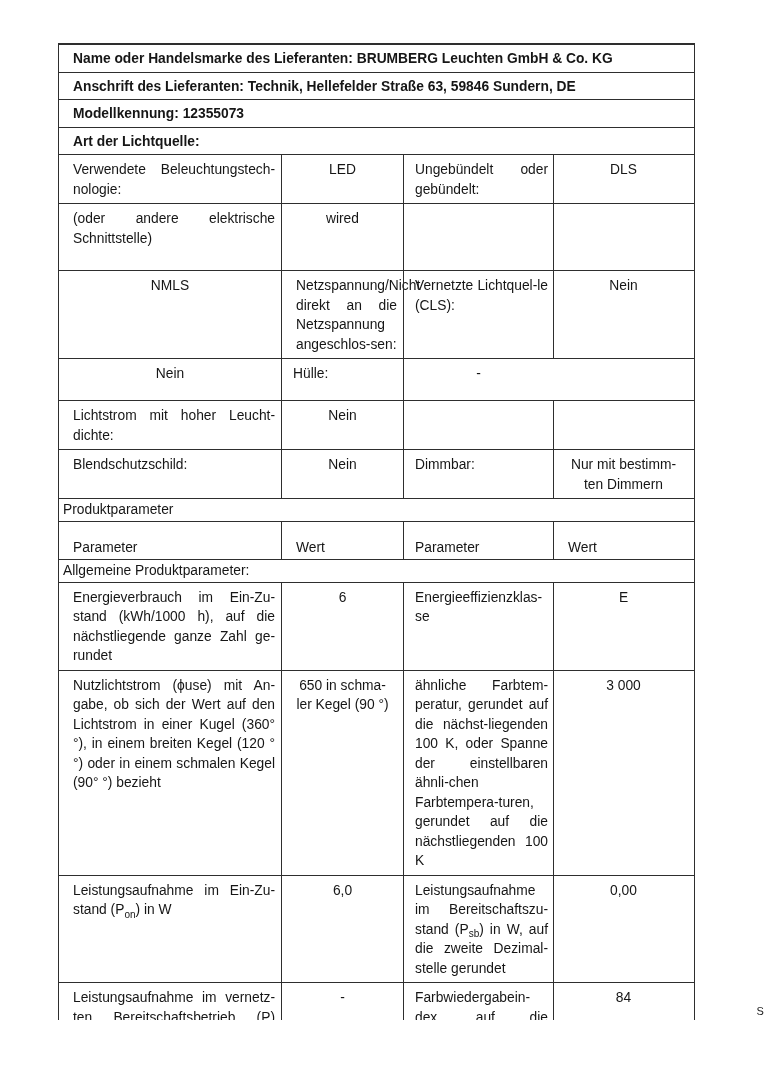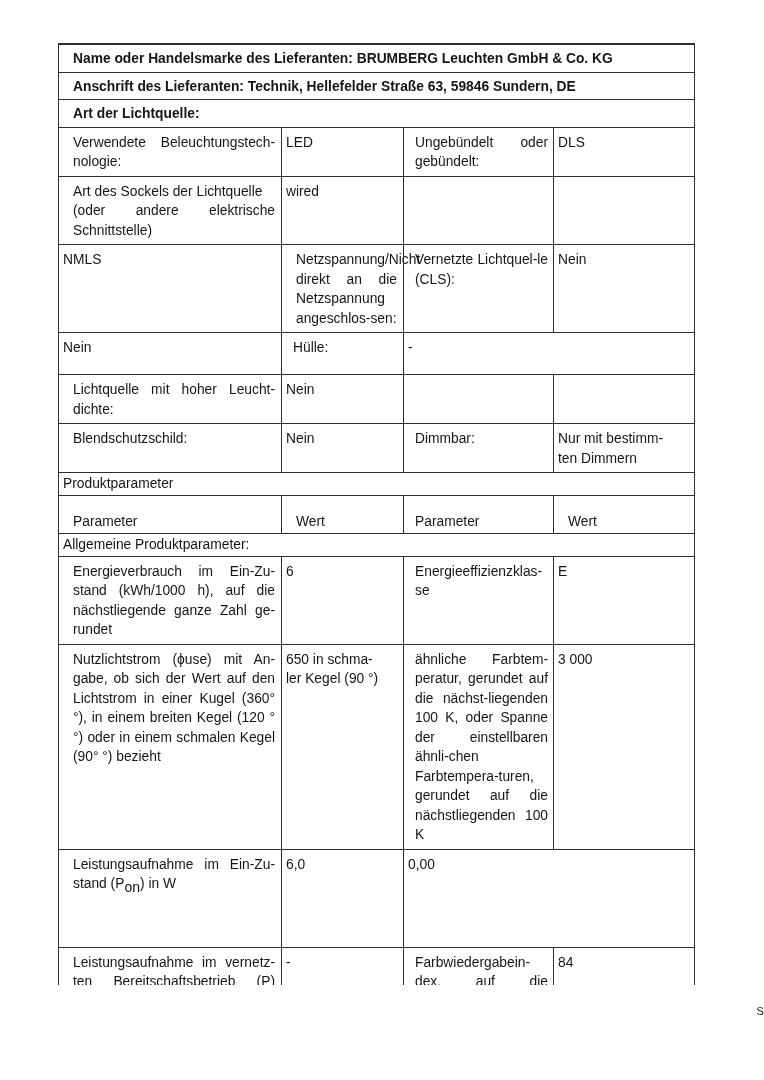--- a/index.html
+++ b/index.html
@@ -21,27 +21,27 @@
   
   .inforow { padding:4px 14px 3px 14px; min-height:27px; }
   .inforow .lab { font-weight:bold; }
   .inforow .v { font-weight:bold; }
   
   .g4 { display:grid; grid-template-columns:222px 122px 150px 140px; }
   .cell { box-sizing:border-box; padding:5px 6px 4px 14px; }
   .cell + .cell { border-left:1.5px solid #2e2e2e; }
   .lbl { text-align:justify; }
   .c3 { padding:5px 5px 4px 11px; }
-  .val { white-space:pre-line; padding:5px 4px 4px 4px; }
+  .val { text-align:center; white-space:pre-line; padding:5px 4px 4px 4px; }
   .p2nd { margin-top:0; }
   .sechead { text-align:left; font-weight:normal; padding:1px 4px; }
   .colhead .cell { padding-top:16px; padding-bottom:2px; }
   .cutrow { height:38px; overflow:hidden; }
   .cutlast { text-align-last:justify; }
-  sub { font-size:14px; line-height:0;margin-top:27px; }
+  sub { font-size:10px; line-height:0;margin-top:27px; }
   
   .mh40{min-height:40px} .mh67{min-height:67px} .mh58{min-height:58px}
   .mh42{min-height:42px} .mh41{min-height:41px} .mh38{min-height:38px}
   .mh22{min-height:22px} .mh23{min-height:23px} .mh21{min-height:21px}
   .mh77{min-height:77px} .mh183{min-height:183px} .mh98{min-height:98px}
   .footer {
     position:absolute; left:58px; top:1004px; width:748px;
     text-align:right; font-size:11px; line-height:14px; color:#222;
   }
 </style>
@@ -54,35 +54,38 @@
   <div class="block inforow">
     <span class="lab">Name oder Handelsmarke des Lieferanten:</span>
     <span class="v">BRUMBERG Leuchten GmbH &amp; Co. KG</span>
   </div>
 
   <div class="block inforow">
     <span class="lab">Anschrift des Lieferanten:</span>
     <span class="v">Technik, Hellefelder Straße 63, 59846 Sundern, DE</span>
   </div>
 
+  <div class="block inforow">
+    <span class="lab">Modellkennung:</span>
+    <span class="v">12355073</span>
+  </div>
 
   <div class="block inforow">
     <span class="lab">Art der Lichtquelle:</span>
   </div>
 
   <div class="block g4 mh40">
     <div class="cell lbl">Verwendete Beleuchtungstech-nologie:</div>
     <div class="cell val">LED</div>
     <div class="cell lbl c3">Ungebündelt oder gebündelt:</div>
     <div class="cell val">DLS</div>
   </div>
 
   <div class="block g4 mh67">
     <div class="cell lbl">
-      <div>Art des Sockels der Lichtquelle</div>
       <div class="p2nd">(oder andere elektrische Schnittstelle)</div>
     </div>
     <div class="cell val">wired</div>
     <div class="cell lbl c3"></div>
     <div class="cell val"></div>
   </div>
 
   <div class="block g4 mh58">
     <div class="cell val">NMLS</div>
     <div class="cell lbl">Netzspannung/Nicht direkt an die Netzspannung angeschlos-sen:</div>
@@ -90,21 +93,21 @@
     <div class="cell val">Nein</div>
   </div>
 
   <div class="block g4 mh42">
     <div class="cell val">Nein</div>
     <div class="cell lbl c3">Hülle:</div>
     <div class="cell val">-</div>
   </div>
 
   <div class="block g4 mh41">
-    <div class="cell lbl">Lichtquelle mit hoher Leucht-dichte:</div>
+    <div class="cell lbl">Lichtstrom mit hoher Leucht-dichte:</div>
     <div class="cell val">Nein</div>
     <div class="cell lbl c3"></div>
     <div class="cell val"></div>
   </div>
 
   <div class="block g4 mh38">
     <div class="cell lbl">Blendschutzschild:</div>
     <div class="cell val">Nein</div>
     <div class="cell lbl c3">Dimmbar:</div>
     <div class="cell val">Nur mit bestimm-
@@ -133,20 +136,21 @@
     <div class="cell lbl">Nutzlichtstrom (ϕuse) mit An-gabe, ob sich der Wert auf den Lichtstrom in einer Kugel (360° °), in einem breiten Kegel (120 °°) oder in einem schmalen Kegel (90° °) bezieht</div>
     <div class="cell val">650 in schma-
 ler Kegel (90 °)</div>
     <div class="cell lbl c3">ähnliche Farbtem-peratur, gerundet auf die nächst-liegenden 100 K, oder Spanne der einstellbaren ähnli-chen Farbtempera-turen, gerundet auf die nächstliegenden 100 K</div>
     <div class="cell val">3 000</div>
   </div>
 
   <div class="block g4 mh98">
     <div class="cell lbl">Leistungsaufnahme im Ein-Zu-stand (P<sub>on</sub>) in W</div>
     <div class="cell val">6,0</div>
+    <div class="cell lbl c3">Leistungsaufnahme im Bereitschaftszu-stand (P<sub>sb</sub>) in W, auf die zweite Dezimal-stelle gerundet</div>
     <div class="cell val">0,00</div>
   </div>
 
   <div class="block g4 cutrow">
     <div class="cell lbl cutlast">Leistungsaufnahme im vernetz-ten Bereitschaftsbetrieb (P)</div>
     <div class="cell val">-</div>
     <div class="cell lbl c3 cutlast">Farbwiedergabein-dex, auf die</div>
     <div class="cell val">84</div>
   </div>
 

